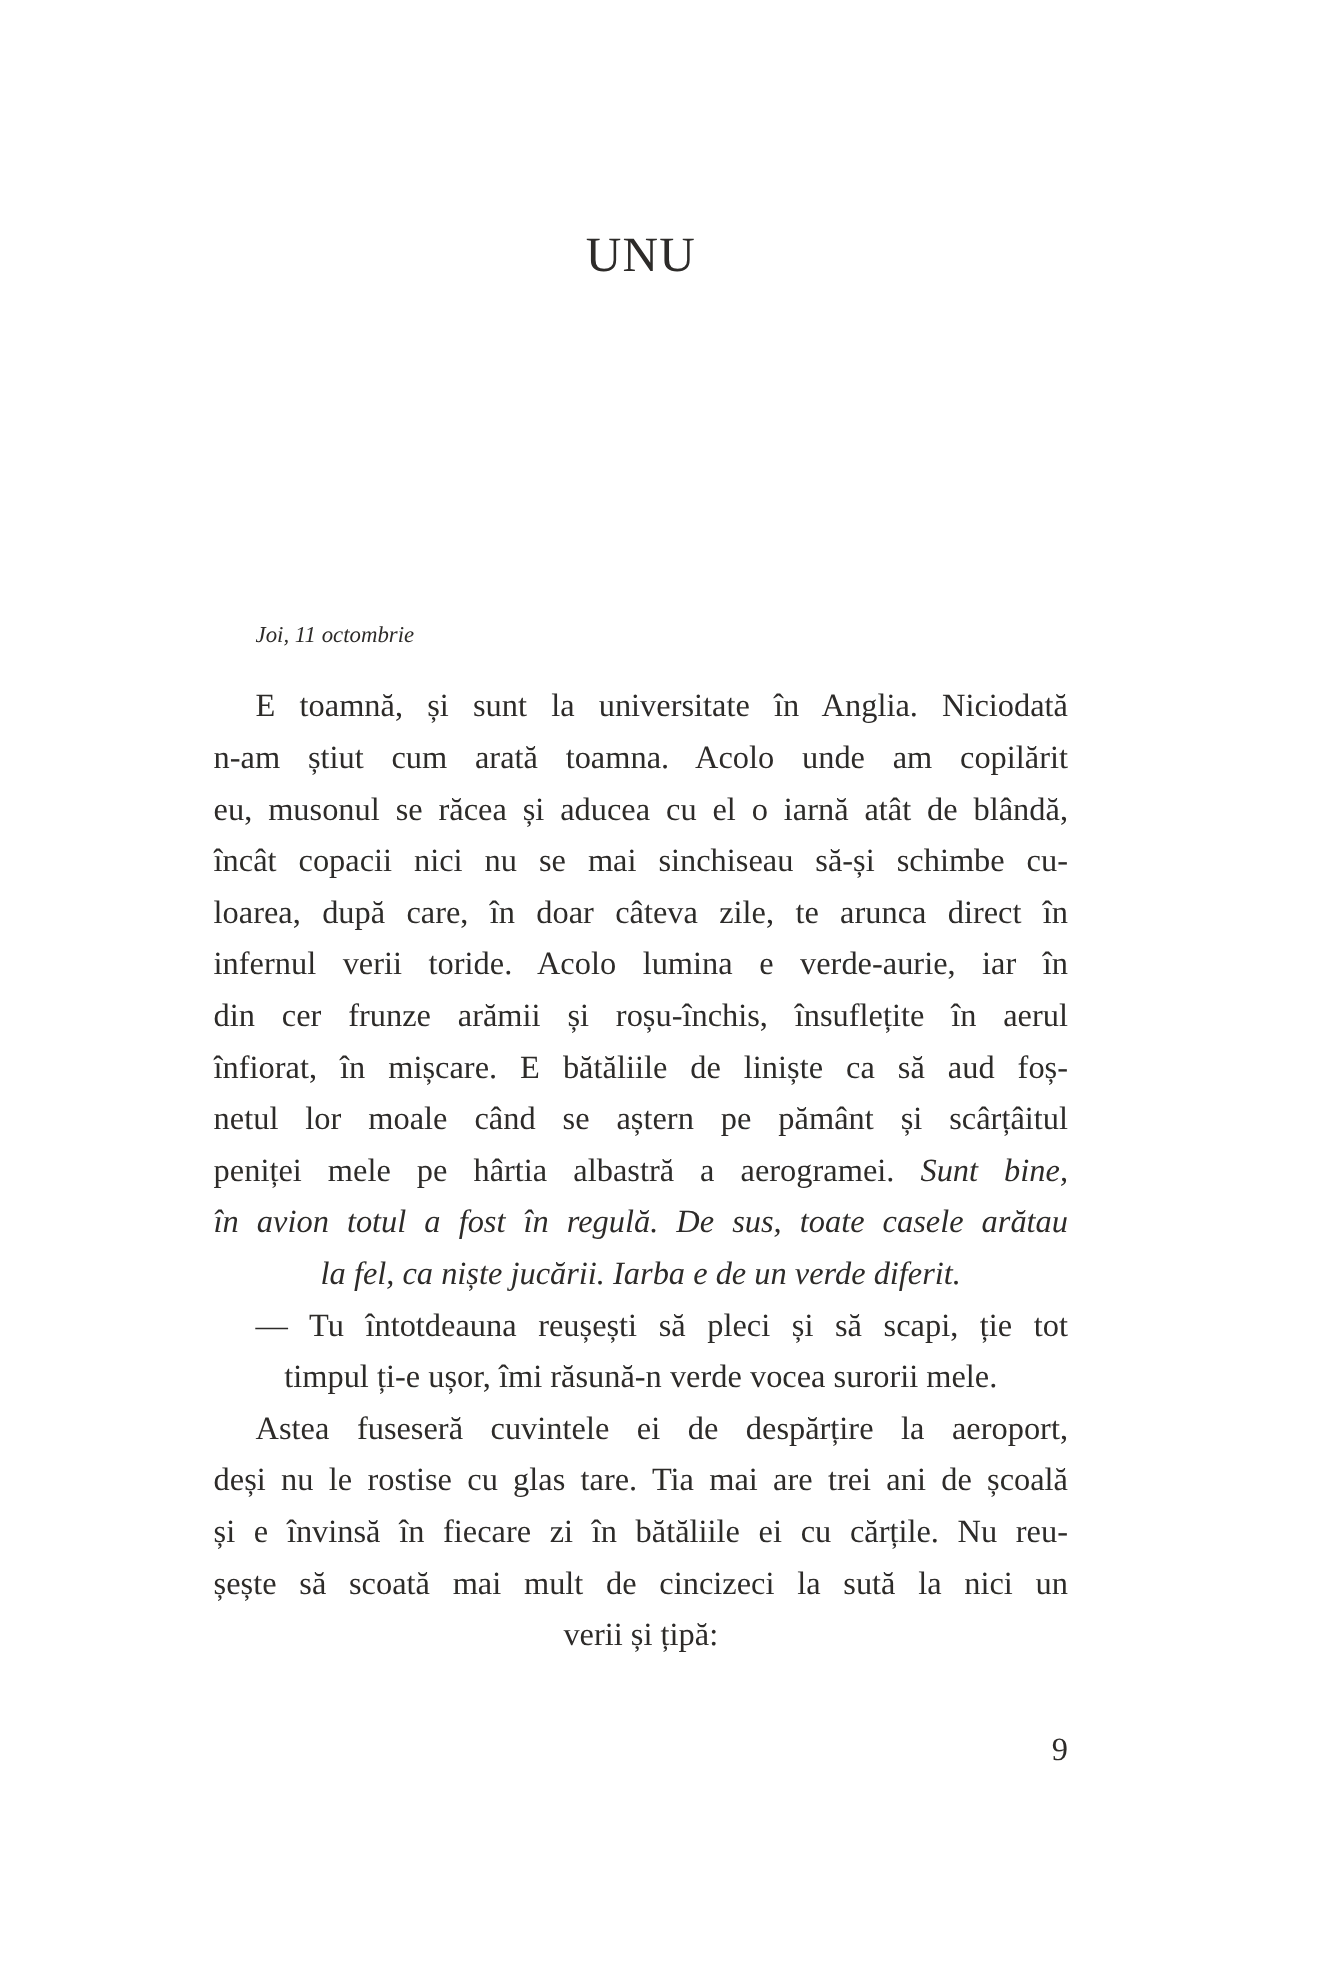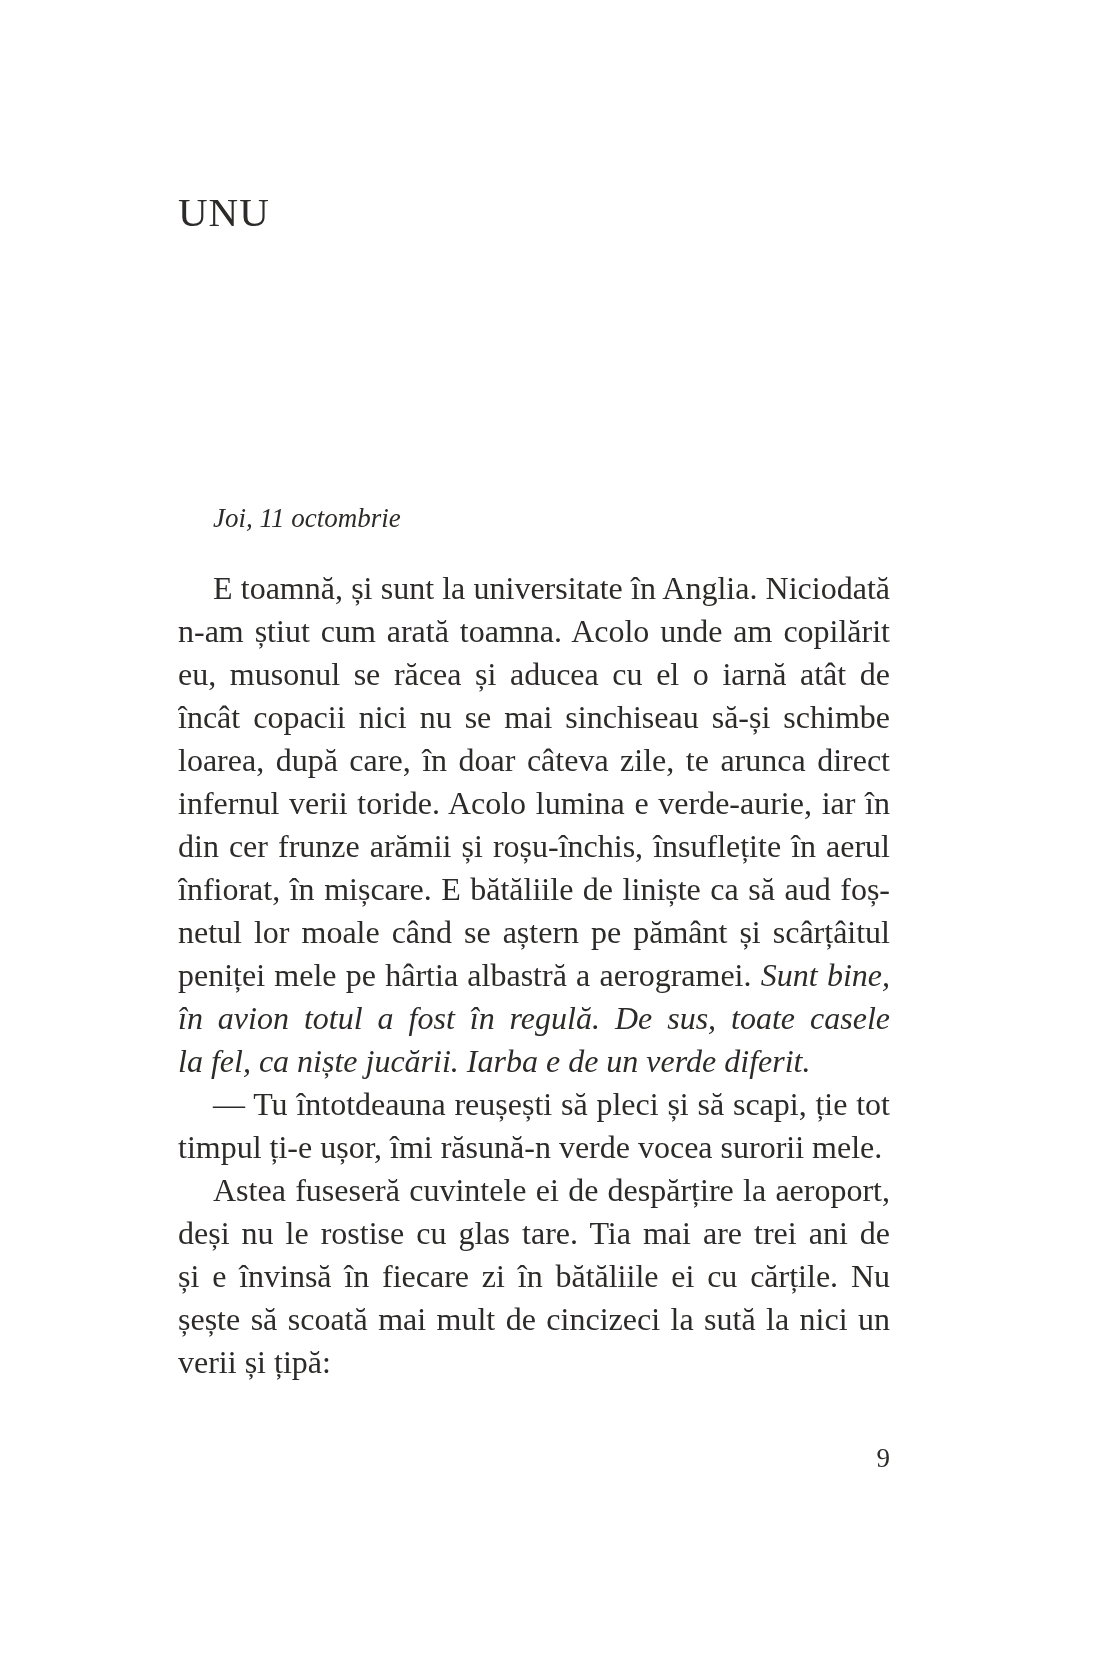--- a/index.html
+++ b/index.html
@@ -16,52 +16,53 @@
     font-family: "Liberation Serif", serif;
     color: #2d2b29;
     overflow: hidden;
   }
   .chapter {
     position: absolute;
     left: 178px;
     top: 191px;
     width: 712px;
     margin: 0;
+    text-align: center;
     font-size: 41px;
     line-height: 42px;
     font-weight: 400;
     letter-spacing: 1px;
   }
   .dateline {
     position: absolute;
     left: 178px;
-    top: 497px;
+    top: 508px;
     width: 712px;
     font-style: italic;
-    font-size: 27px;
+    font-size: 19px;
     line-height: 43px;
     text-indent: 35px;
     font-family: Liberation Serif, serif;
   }
   .bodytext {
     position: absolute;
     left: 178px;
     top: 567px;
     width: 712px;
-    font-size: 32px;
+    font-size: 27px;
   }
   .line {
     height: 43px;
     line-height: 43px;
     text-align: justify;
     text-align-last: justify;
     overflow: hidden;
   }
   .line.last {
-    text-align: left;
+    text-align: center;
     text-align-last: auto;
   }
   .line.ind {
     text-indent: 35px;
   }
   .it {
     font-style: italic;
   }
   .pagenum {
     position: absolute;

